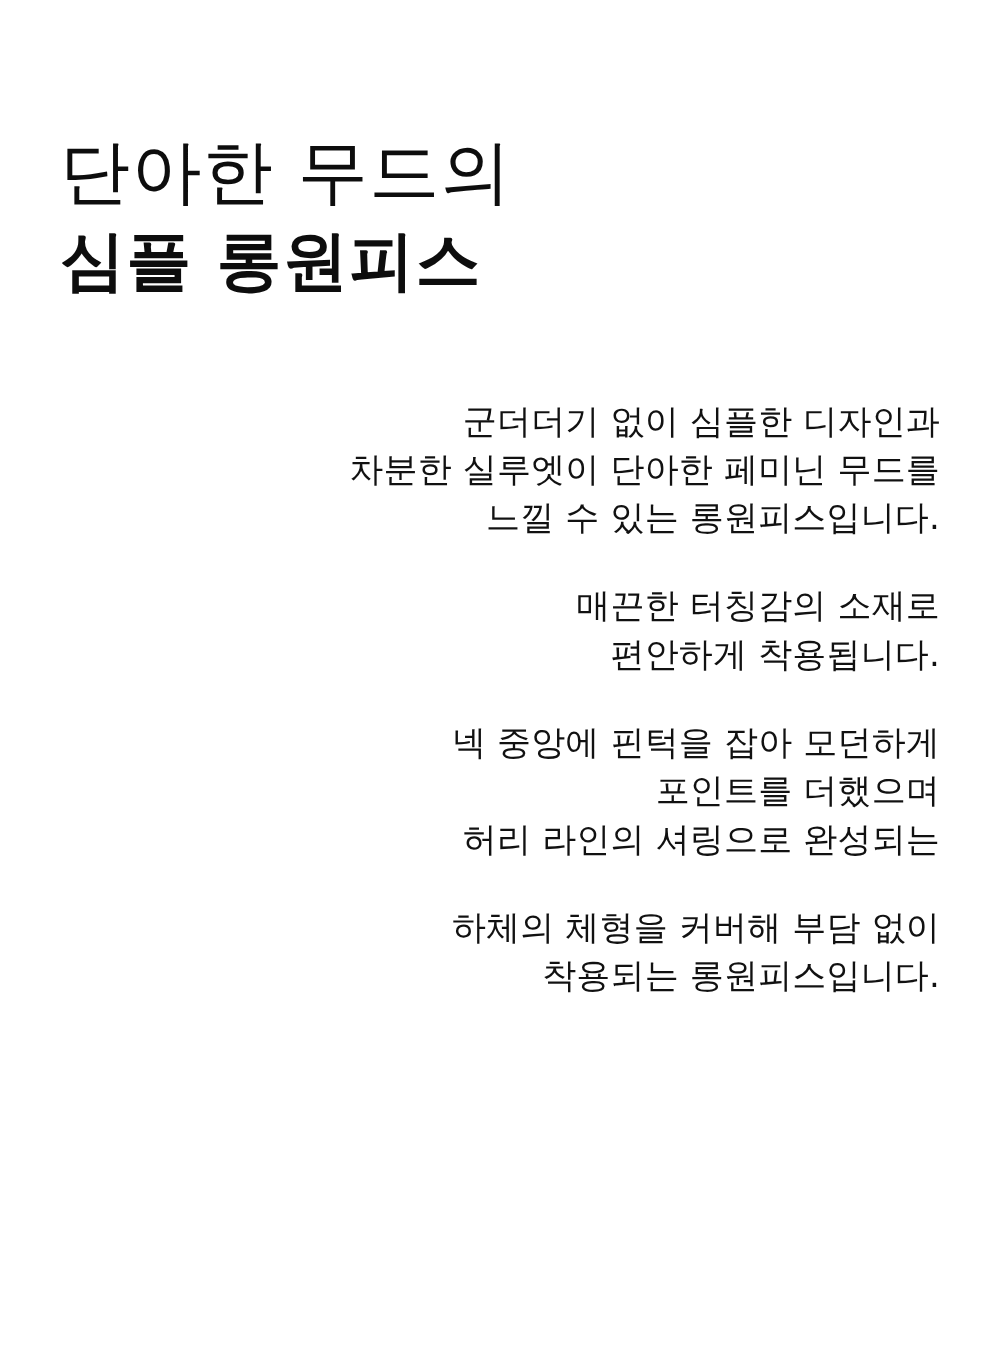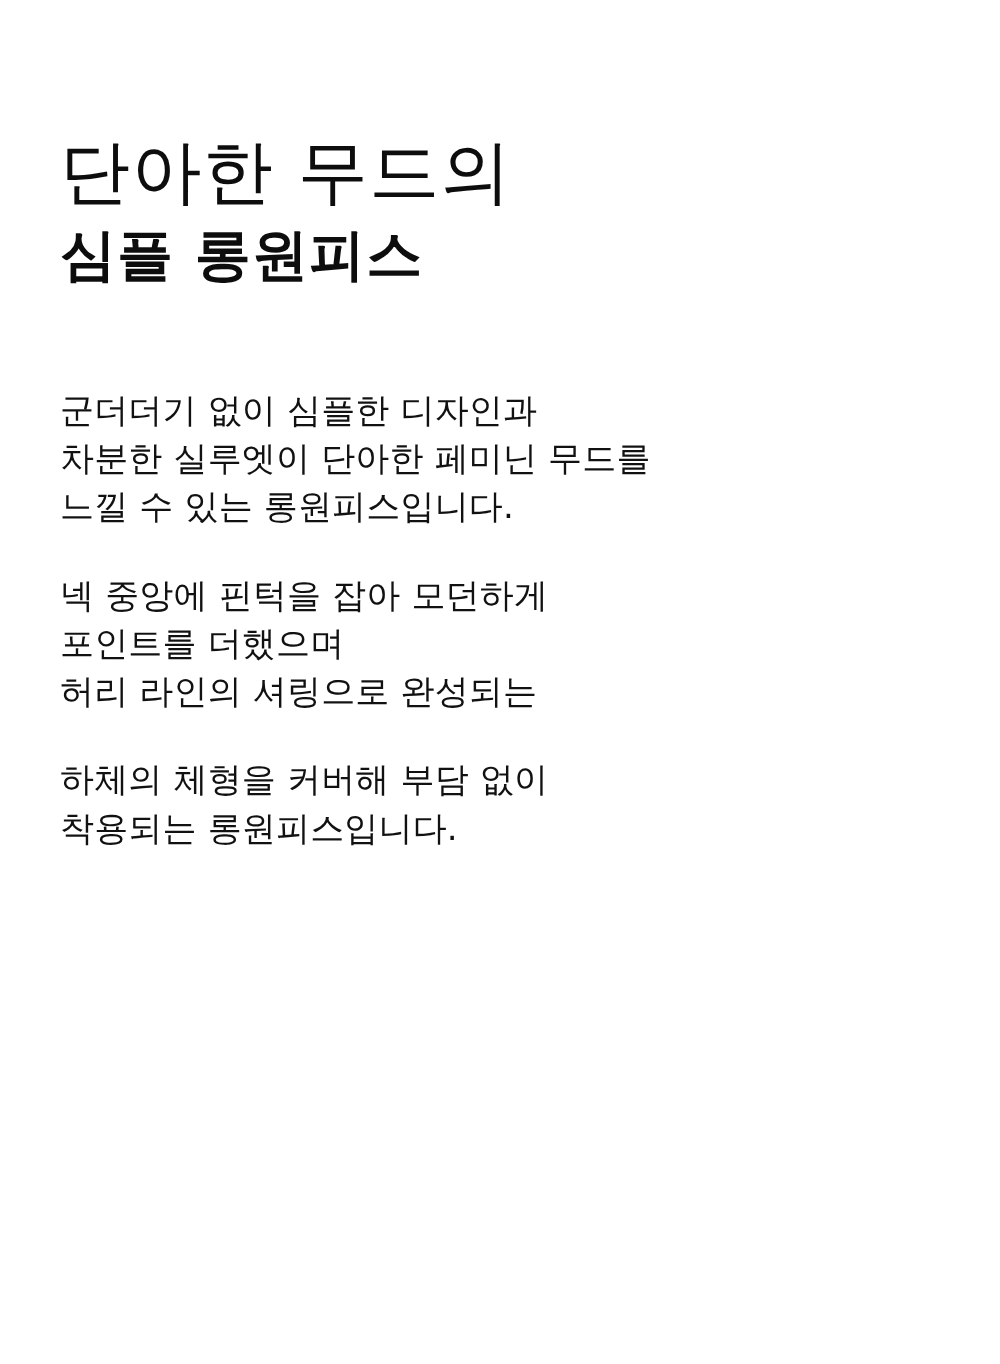--- a/index.html
+++ b/index.html
@@ -30,34 +30,35 @@
     letter-spacing: 0.02em;
     line-height: 1.22;
     color: #0d0d0d;
     white-space: pre;
   }
   .headline-line.line-1 {
     font-size: 70px;
     font-weight: 300;
   }
   .headline-line.line-2 {
-    font-size: 56px;
+    font-size: 65px;
     font-weight: 700;
     margin-top: 6px;
   }
   .body-copy {
     margin-top: 96px;
   }
   .para {
     margin: 0 0 40px 0;
     font-size: 34px;
     line-height: 1.42;
     font-weight: 400;
     color: #111111;
     letter-spacing: 0.005em;
+    text-align: right;
   }
   .para:last-child {
     margin-bottom: 0;
   }
   .para .ln {
     display: block;
     white-space: pre;
   }
 </style>
 </head>
@@ -71,20 +72,24 @@
   </h1>
 
   <div class="body-copy">
 
     <p class="para">
       <span class="ln">군더더기 없이 심플한 디자인과</span>
       <span class="ln">차분한 실루엣이 단아한 페미닌 무드를</span>
       <span class="ln">느낄 수 있는 롱원피스입니다.</span>
     </p>
 
+    <p class="para">
+      <span class="ln">매끈한 터칭감의 소재로</span>
+      <span class="ln">편안하게 착용됩니다.</span>
+    </p>
 
     <p class="para">
       <span class="ln">넥 중앙에 핀턱을 잡아 모던하게</span>
       <span class="ln">포인트를 더했으며</span>
       <span class="ln">허리 라인의 셔링으로 완성되는</span>
     </p>
 
     <p class="para">
       <span class="ln">하체의 체형을 커버해 부담 없이</span>
       <span class="ln">착용되는 롱원피스입니다.</span>

